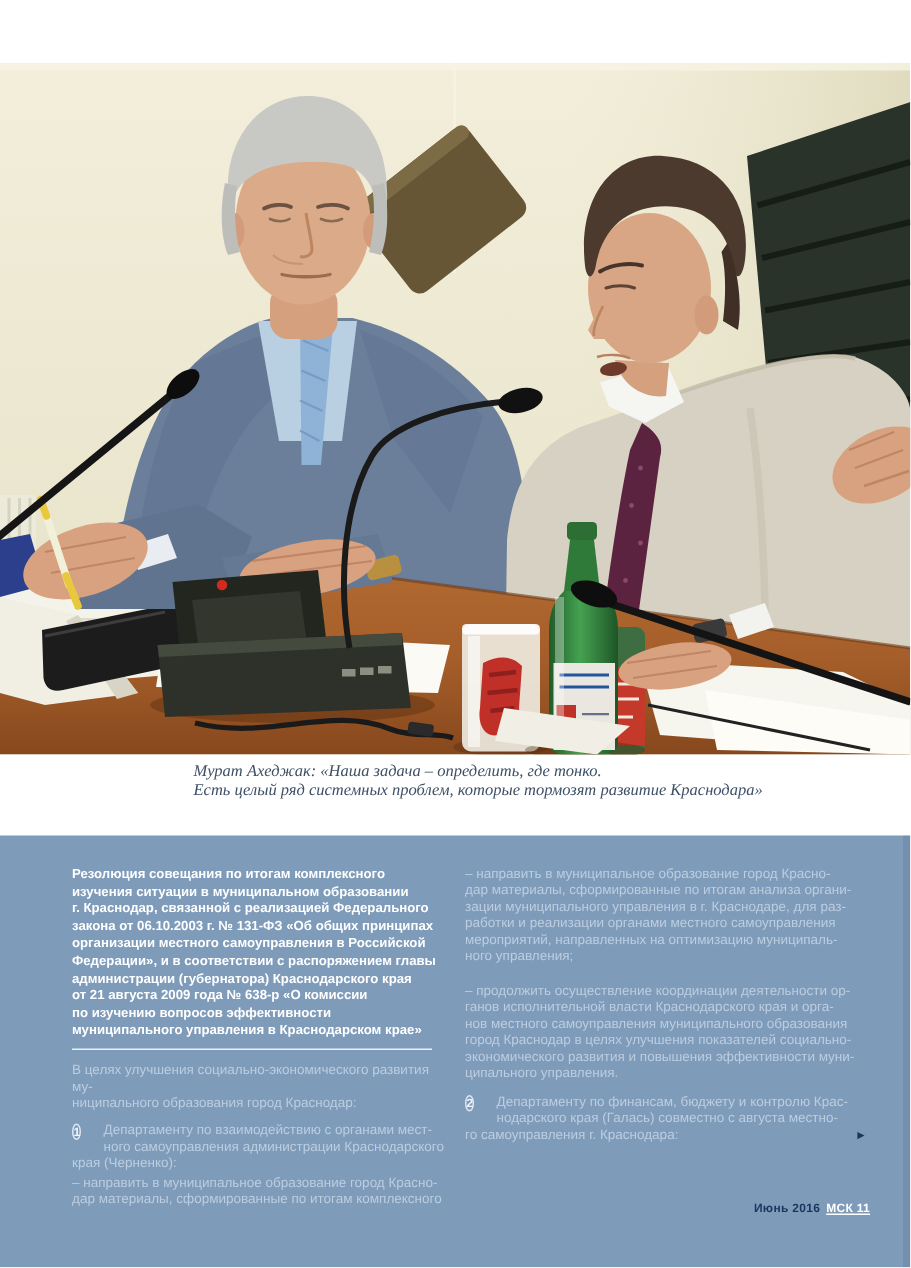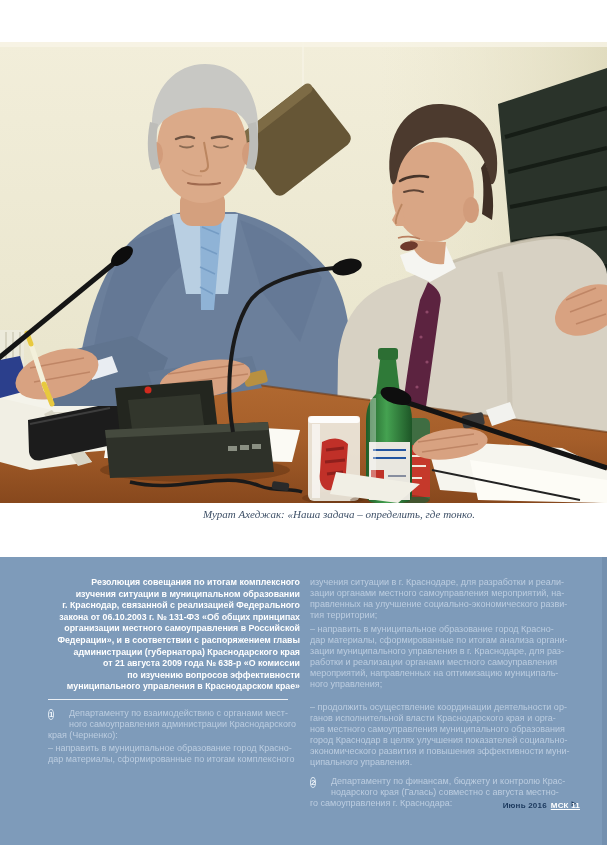--- a/index.html
+++ b/index.html
@@ -2,36 +2,36 @@
 <html><head>
 <meta charset="utf-8">
 <style>
   html,body { margin:0; padding:0; }
   body { background:#ffffff; font-family:"Liberation Sans", sans-serif; }
   .page { position:relative; width:607px; height:845px; background:#ffffff; overflow:hidden; }
 
   .photo-wrap { position:absolute; left:0; top:42px; width:607px; height:461px; }
   .photo-wrap svg { display:block; }
 
-  .caption { position:absolute; top:508px; right:58px; width:420px; text-align:center;
+  .caption { position:absolute; top:508px; right:58px; width:420px; text-align:left;
              font-family:"Liberation Serif", serif; font-style:italic;
              font-size:11px; line-height:13px; color:#3e5067; }
 
   .panel { position:absolute; left:0; top:557px; width:607px; height:288px; background:#7e9bba; }
   .panel::after { content:""; position:absolute; right:0; top:0; width:5px; height:100%;
                   background:rgba(30,50,80,0.10); }
 
   .col { position:absolute; top:20px; font-size:9px; line-height:11px; color:#bccde0; }
   .col-left  { left:48px;  width:252px; }
   .col-right { left:310px; width:270px; }
 
   .pre { white-space:pre-line; }
 
   .res-title { font-size:8.8px; font-weight:bold; line-height:11.6px; color:#ffffff;
-               letter-spacing:0; margin:0 0 6px 0;text-align:right; }
+               letter-spacing:0; margin:0 0 6px 0; }
   .divider { border:none; border-top:1px solid rgba(255,255,255,0.85); width:240px;
              margin:0 0 8px 0; }
   .intro { margin:0 0 7px 0; }
   .item { position:relative; margin:0 0 0 0; }
   .item-sub { margin:2px 0 0 0; }
   .p { margin:0 0 3px 0; }
   .p-last { margin:12px 0 8px 0; }
 
   .numwrap { float:left; width:21px; height:22px; }
   .numcirc { width:13px; height:13px; border:1px solid #dce7f1; border-radius:50%;
@@ -293,54 +293,53 @@
 
       <g>
         <path d="M130,440 C180,452 220,428 260,444 C275,450 292,446 302,450" stroke="#1a1a1a" stroke-width="3.5" fill="none"></path>
         <rect x="272" y="440" width="17" height="8" rx="2" fill="#2a2a2a" transform="rotate(8 280 444)"></rect>
       </g>
     </svg>
   </div>
 
   <div class="caption">
     <div>Мурат Ахеджак: «Наша задача – определить, где тонко.</div>
+    <div>Есть целый ряд системных проблем, которые тормозят развитие Краснодара»</div>
   </div>
 
   <div class="panel">
 
     <div class="col col-left">
       <div class="res-title pre">Резолюция совещания по итогам комплексного
 изучения ситуации в муниципальном образовании
 г. Краснодар, связанной с реализацией Федерального
 закона от 06.10.2003 г. № 131-ФЗ «Об общих принципах
 организации местного самоуправления в Российской
 Федерации», и в соответствии с распоряжением главы
 администрации (губернатора) Краснодарского края
 от 21 августа 2009 года № 638-р «О комиссии
 по изучению вопросов эффективности
 муниципального управления в Краснодарском крае»</div>
       <hr class="divider">
+      <div class="intro pre">В целях улучшения социально-экономического развития му-
+ниципального образования город Краснодар:</div>
 
       <div class="item">
         <span class="numwrap">
           <span class="numcirc">1</span>
         </span>
         <span class="pre">Департаменту по взаимодействию с органами мест-
 ного самоуправления администрации Краснодарского
 края (Черненко):</span>
       </div>
       <div class="item-sub pre">– направить в муниципальное образование город Красно-
 дар материалы, сформированные по итогам комплексного</div>
     </div>
 
     <div class="col col-right">
-      <div class="p pre">изучения ситуации в г. Краснодаре, для разработки и реали-
-зации органами местного самоуправления мероприятий, на-
-правленных на улучшение социально-экономического разви-
-тия территории;</div>
       <div class="p pre">– направить в муниципальное образование город Красно-
 дар материалы, сформированные по итогам анализа органи-
 зации муниципального управления в г. Краснодаре, для раз-
 работки и реализации органами местного самоуправления
 мероприятий, направленных на оптимизацию муниципаль-
 ного управления;</div>
       <div class="p p-last pre">– продолжить осуществление координации деятельности ор-
 ганов исполнительной власти Краснодарского края и орга-
 нов местного самоуправления муниципального образования
 город Краснодар в целях улучшения показателей социально-

